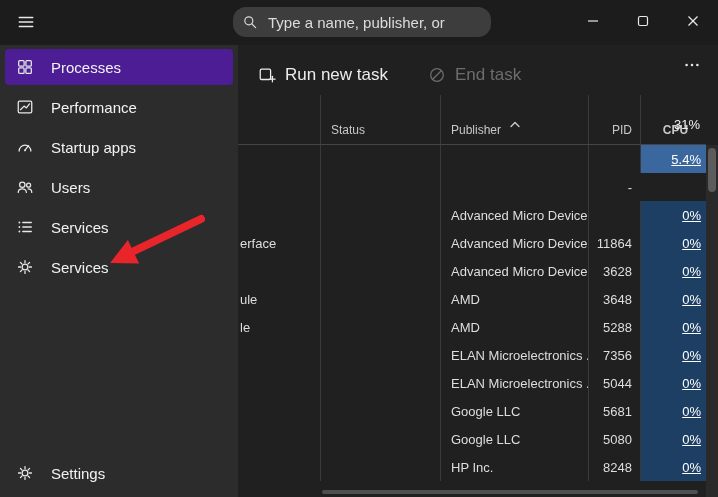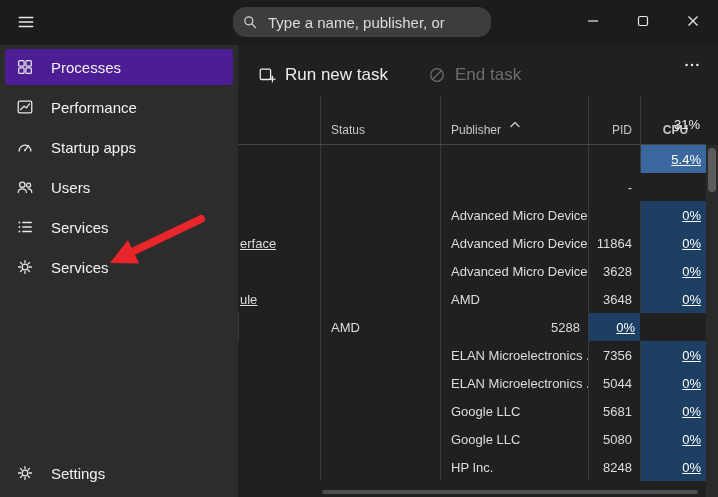--- a/index.html
+++ b/index.html
@@ -40,21 +40,21 @@
   .th-top.center{justify-content:center;}
   .th-top.right{justify-content:flex-end;padding-right:6px;color:#f0f0f0;font-size:13px;}
   .th .th-label{font-size:12px;color:#c8c8c8;padding:0 10px 7px 10px;white-space:nowrap;overflow:hidden;}
   .th.num .th-label{text-align:right;padding-right:8px;}
   .th.cpu .th-label{text-align:center;padding-right:6px;font-weight:bold;}
 
   .tbody{position:absolute;top:100px;left:0;width:468px;}
   .tr{display:grid;grid-template-columns:82px 120px 148px 52px 66px;height:28px;cursor:default;}
   .td{display:flex;align-items:center;font-size:13px;color:#dedede;overflow:hidden;
       white-space:nowrap;box-sizing:border-box;}
-  .td.name{padding-left:2px;text-decoration:underline;}
+  .td.name{padding-left:2px;}
   .td.status,.td.publisher{padding:0 10px;border-left:1px solid #3a3a3a;}
   .td.pid{justify-content:flex-end;padding-right:8px;border-left:1px solid #3a3a3a;}
   .td.cpu{justify-content:flex-end;padding-right:5px;border-left:1px solid #3a3a3a;
           background:#1d3f63;color:#fff;text-decoration:underline;}
   .td.cpu.hot{background:#3a679e;}
 
   
   .v-scrollbar{position:absolute;top:100px;right:0;width:12px;bottom:0;background:#2a2a2a;}
   .v-thumb{position:absolute;top:3px;left:2px;width:8px;height:44px;background:#5c5c5c;border-radius:4px;cursor:pointer;}
   .h-thumb{position:absolute;bottom:3px;left:84px;width:376px;height:4px;background:#4f4f4f;border-radius:2px;cursor:pointer;}
@@ -218,20 +218,21 @@
       <div class="td cpu">0%</div>
     </div>
         <div class="tr">
       <div class="td name">ule</div>
       <div class="td status"></div>
       <div class="td publisher">AMD</div>
       <div class="td pid">3648</div>
       <div class="td cpu">0%</div>
     </div>
         <div class="tr">
+      <div class="td name">le</div>
       <div class="td status"></div>
       <div class="td publisher">AMD</div>
       <div class="td pid">5288</div>
       <div class="td cpu">0%</div>
     </div>
         <div class="tr">
       <div class="td name"></div>
       <div class="td status"></div>
       <div class="td publisher">ELAN Microelectronics ...</div>
       <div class="td pid">7356</div>

